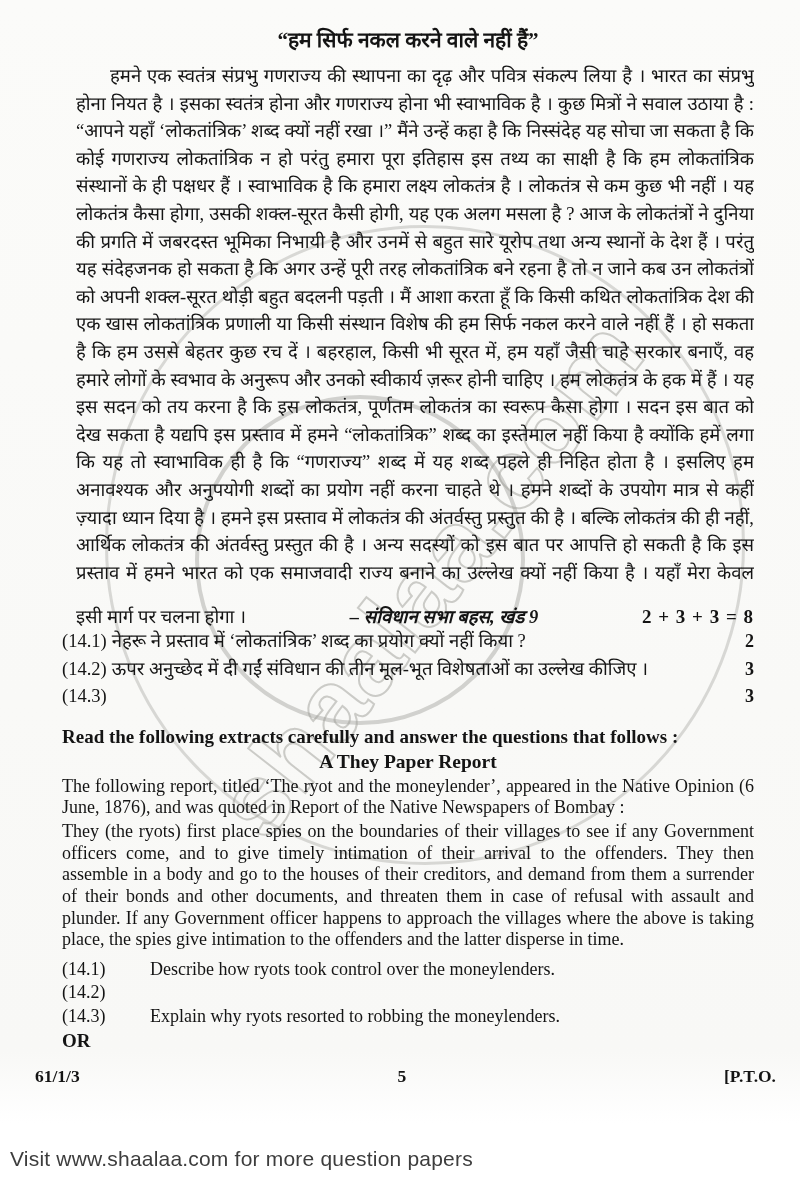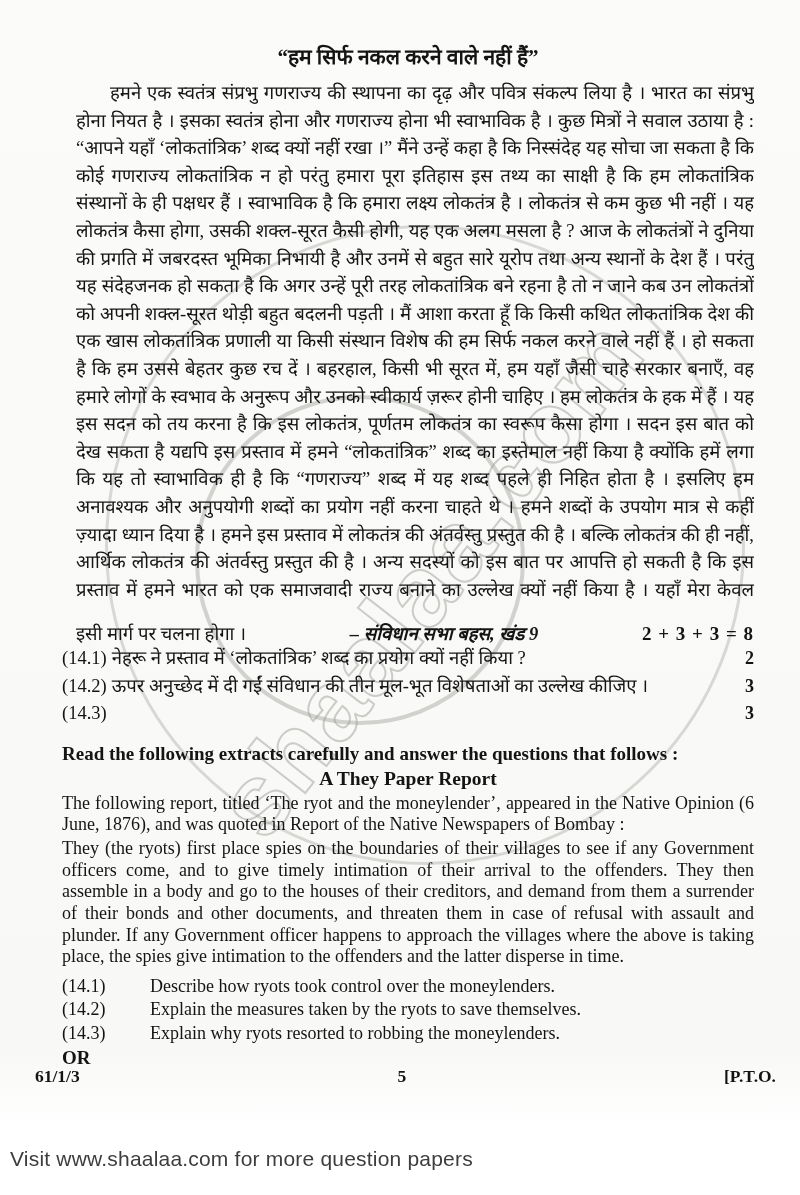--- a/index.html
+++ b/index.html
@@ -26,21 +26,21 @@
   .wm-text {
     position: absolute; left: 70px; top: 520px; width: 720px;
     text-align: center;
     font-family: "Liberation Sans", sans-serif;
     font-weight: bold; font-size: 100px; letter-spacing: 2px;
     color: rgba(0,0,0,0);
     -webkit-text-stroke: 2px rgba(158,158,152,0.50);
     transform: rotate(-52deg);
   }
   
-  .content { position: absolute; left: 62px; top: 42px; width: 692px; z-index: 1; }
+  .content { position: absolute; left: 62px; top: 25px; width: 692px; z-index: 1; }
   .doc-title { text-align: center; font-weight: bold; font-size: 21px; line-height: 30px; }
   .hindi-body {
     margin-left: 14px; margin-top: 8px;
     font-size: 18.5px; line-height: 27.6px;
     text-align: justify; text-indent: 34px;
     height: 524px; overflow: hidden;
   }
   .attr-row { display: flex; align-items: flex-end; margin-left: 14px; height: 29px; font-size: 18.5px; margin-top: 12px; }
   .attr-center { flex: 1; text-align: center; font-weight: bold; font-style: italic; }
   .attr-right { font-weight: bold; font-size: 19px; letter-spacing: 1px; white-space: nowrap; }
@@ -113,21 +113,20 @@
 
     <div class="epara">They (the ryots) first place spies on the boundaries of their villages to see if any Government officers come, and to give timely intimation of their arrival to the offenders. They then assemble in a body and go to the houses of their creditors, and demand from them a surrender of their bonds and other documents, and threaten them in case of refusal with assault and plunder. If any Government officer happens to approach the villages where the above is taking place, the spies give intimation to the offenders and the latter disperse in time.</div>
 
     <div class="e-questions">
       <div class="e-row">
         <span class="e-num">(14.1)</span>
         <span>Describe how ryots took control over the moneylenders.</span>
       </div>
       <div class="e-row">
         <span class="e-num">(14.2)</span>
-        <span>Explain the measures taken by the ryots to save themselves.</span>
       </div>
       <div class="e-row">
         <span class="e-num">(14.3)</span>
         <span>Explain why ryots resorted to robbing the moneylenders.</span>
       </div>
     </div>
 
     <div class="or-label">OR</div>
 
   </div>

